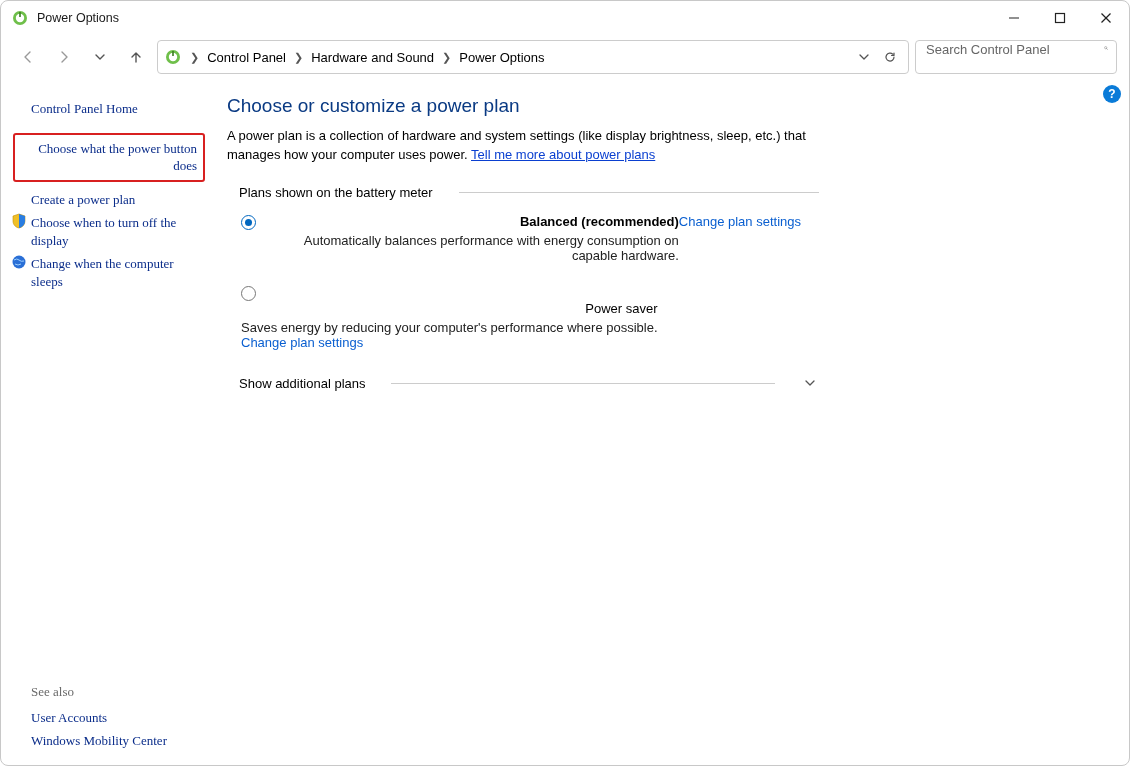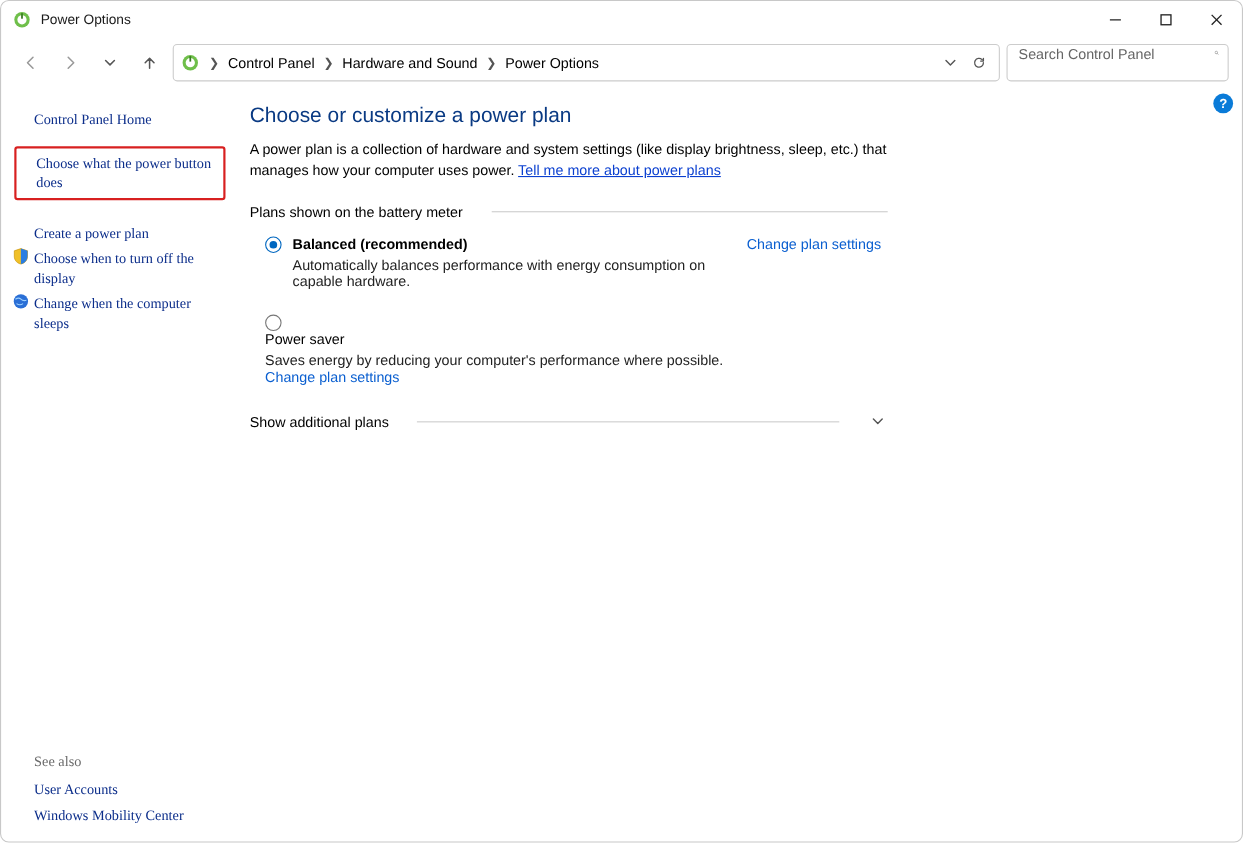--- a/index.html
+++ b/index.html
@@ -117,21 +117,22 @@
   }
   .sb-link.home { padding-left:18px; margin-bottom:10px;}
   .sb-link .side-icon {
     position:absolute; left:-2px; top:2px;
     width:16px; height:16px;
   }
   .sb-link.highlighted {
     border:2px solid #d82020;
     border-radius:3px;
     padding:5px 6px 5px 18px;
-    margin:2px 6px 18px 0;
+    margin:2px 6px 6px 0;
+    text-align:right;
   }
   .sidebar .spacer { flex:1; }
   .see-also-title { color:#6a6a6a; font-size:13px; padding:4px 0 6px 18px;}
 
   
   .main {
     flex:1;
     padding: 16px 28px 10px 16px;
     position:relative;
   }
@@ -151,27 +152,28 @@
     margin:0 0 10px 0;
   }
   .intro { font-size:13px; line-height:1.45; max-width:580px;}
   .intro a { color:#0a3fd0; text-decoration:underline; }
 
   .section-header {
     display:flex; align-items:center;
     margin-top:20px;
     gap:26px;
     max-width:580px;
+    margin-left:12px;
   }
   .section-header .label { font-size:13px; white-space:nowrap;}
   .section-header .rule { flex:1; height:1px; background:#ccc; }
   .section-header .chev { width:18px; display:flex; justify-content:center; }
   .section-header .chev svg { width:12px; height:12px; stroke:#555;}
 
-  .plan { display:flex; align-items:flex-start; margin:14px 0 6px 14px; max-width:560px;}
+  .plan { display:flex; align-items:flex-start; margin:14px 0 6px 14px; max-width:560px;text-align:right;}
   .plan .radio {
     width:15px; height:15px; border-radius:50%;
     border:1.5px solid #0067c0;
     margin-top:1px; margin-right:10px;
     position:relative; flex-shrink:0;
     background:#fff;
   }
   .plan .radio.checked::after{
     content:""; position:absolute; inset:3px;
     background:#0067c0; border-radius:50%;

